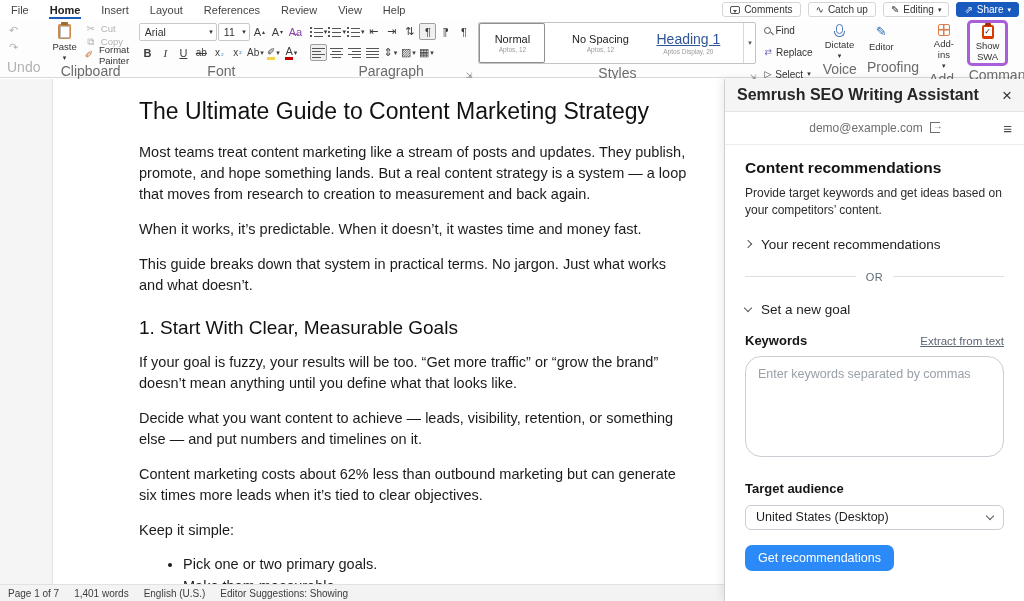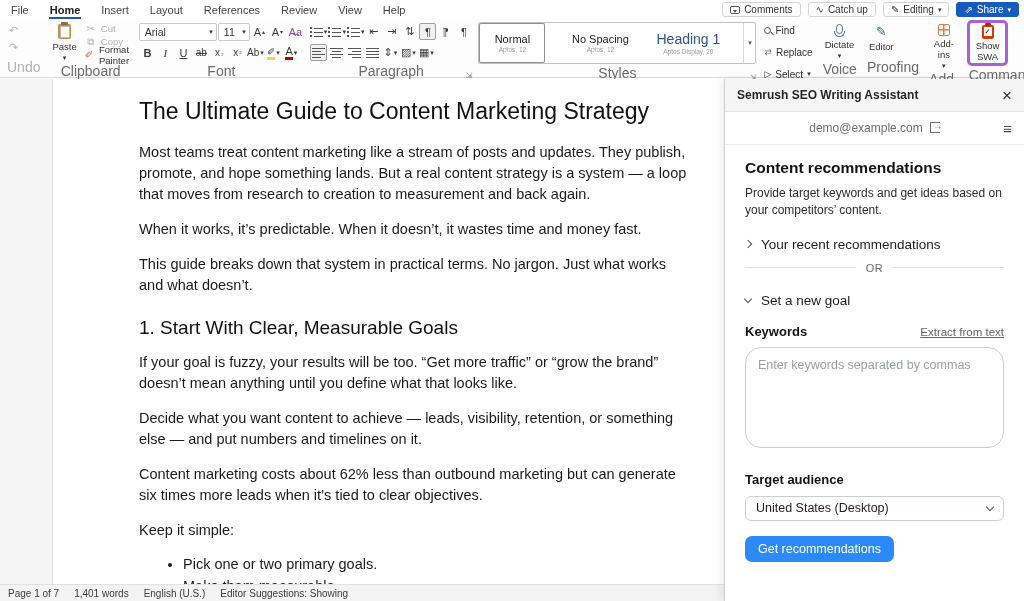--- a/index.html
+++ b/index.html
@@ -62,21 +62,21 @@
       linear-gradient(#555 0 0) 0 7px/13px 1.2px no-repeat, linear-gradient(#555 0 0) 2px 10px/9px 1.2px no-repeat; }
   .i-align.r { background: linear-gradient(#555 0 0) 0 1px/13px 1.2px no-repeat, linear-gradient(#555 0 0) 4px 4px/9px 1.2px no-repeat,
       linear-gradient(#555 0 0) 0 7px/13px 1.2px no-repeat, linear-gradient(#555 0 0) 4px 10px/9px 1.2px no-repeat; }
   .i-align.j { background: linear-gradient(#555 0 0) 0 1px/13px 1.2px no-repeat, linear-gradient(#555 0 0) 0 4px/13px 1.2px no-repeat,
       linear-gradient(#555 0 0) 0 7px/13px 1.2px no-repeat, linear-gradient(#555 0 0) 0 10px/13px 1.2px no-repeat; }
 
   .styles-box { border:1px solid #c3c3c3; background:#fff; display:flex; align-items:stretch; height:42px; border-radius:2px;gap:22px; }
   .stylecard { width:66px; display:flex; flex-direction:column; align-items:center; justify-content:center; gap:1px; background:none; border:none; }
   .stylecard.sel { box-shadow: inset 0 0 0 1px #8f8f8f; border-radius:2px; }
   .stylecard .sname { font-size:11px; color:#222; }
-  .stylecard .sname.h1 { font-size:14px; color:#2f5496; }
+  .stylecard .sname.h1 { font-size:14px; color:#2f5496;text-decoration:underline; }
   .stylecard .ssub { font-size:6.5px; color:#9a9a9a; }
   .gal-scroll { width:12px; border-left:1px solid #d9d9d9; display:flex; align-items:center; justify-content:center; font-size:7px; color:#555; }
 
   .edrows { display:flex; flex-direction:column; justify-content:flex-start; gap:8px; padding-top:1px; }
   .edrow { display:flex; align-items:center; gap:4px; height:14px; font-size:10px; color:#333; background:none; border:none; padding:0 2px; }
   .i-mag { width:7px; height:7px; border:1.4px solid #555; border-radius:50%; position:relative; display:inline-block; }
   .i-mag::after { content:""; position:absolute; width:4px; height:1.4px; background:#555; right:-3.5px; bottom:-1.5px; transform:rotate(45deg); }
 
   .i-mic { width:7px; height:10px; border:1.4px solid #4c77b8; border-radius:4px; position:relative; display:inline-block; margin-bottom:3px; }
   .i-mic::after { content:""; position:absolute; left:-3px; right:-3px; bottom:-4px; height:5px; border:1.4px solid #4c77b8; border-top:none; border-radius:0 0 6px 6px; }
@@ -102,35 +102,35 @@
   
   .statusbar { position:absolute; left:0; bottom:0; right:0; height:17px; background:#f3f3f3;
     border-top:1px solid #e1e1e1; display:flex; align-items:center; gap:15px; padding-left:8px;
     font-size:10px; color:#3c3c3c; }
 
   
   .panel { position:absolute; right:0; top:79px; bottom:0; width:300px; background:#fff;
     border-left:1px solid #cfcfcf; box-shadow:-3px 0 8px rgba(0,0,0,.07); z-index:10; }
   .panel-head { height:33px; background:#f5f5f5; border-bottom:1px solid #e4e4e4; display:flex;
     align-items:center; padding:0 12px; }
-  .panel-title { font-size:12px; font-weight:700; color:#262626; }
+  .panel-title { font-size:16px; font-weight:700; color:#262626; }
   .panel-close { margin-left:auto; font-size:17px; color:#333; background:none; border:none; line-height:1; }
   .acct-row { height:33px; display:flex; align-items:center; justify-content:center; gap:7px;
     border-bottom:1px solid #ececec; position:relative; }
   .acct-email { font-size:12px; color:#6e6e6e; }
   .i-logout { width:10px; height:11px; border:1.4px solid #6e6e6e; border-right:none; position:relative; display:inline-block; }
   .i-logout::after { content:"→"; position:absolute; left:2px; top:-2.5px; font-size:10px; color:#6e6e6e; }
   .hamburger { position:absolute; right:12px; font-size:15px; color:#4a4a4a; background:none; border:none; }
   .panel-body { padding:14px 20px; }
   .pc-h { font-size:15.5px; font-weight:700; color:#141414; margin-bottom:8px; }
   .pc-desc { font-size:12px; color:#2c2c2c; line-height:1.45; margin-bottom:17px; }
   .chev { width:6px; height:6px; border-right:1.6px solid #555; border-bottom:1.6px solid #555; display:inline-block; flex:none; }
   .chev.r { transform:rotate(-45deg); }
   .chev.d { transform:rotate(45deg); margin-top:-3px; }
-  .row-link { display:flex; align-items:center; gap:10px; font-size:13.5px; color:#1d1d1d; margin-bottom:10px; background:none; border:none; padding:0; }
+  .row-link { display:flex; align-items:center; gap:10px; font-size:13.5px; color:#1d1d1d; margin-bottom:19px; background:none; border:none; padding:0; }
   .or-div { display:flex; align-items:center; gap:10px; margin-bottom:19px; }
   .or-div .line { flex:1; height:1px; background:#dcdfe3; }
   .or-div .or { font-size:11px; color:#5f6b75; letter-spacing:.5px; }
   .kw-row { display:flex; align-items:baseline; justify-content:space-between; margin-bottom:8px; }
   .kw-label { font-size:13px; font-weight:700; color:#141414; }
   .extract { font-size:11.5px; color:#5c6773; text-decoration:underline; background:none; border:none; }
   .kw-area { width:100%; height:101px; border:1px solid #c9ced4; border-radius:16px; padding:10px 12px;
     font-size:12.5px; font-family:"Liberation Sans", sans-serif; color:#222; resize:none; }
   .kw-area::placeholder { color:#99a0a8; }
   .ta-label { font-size:13px; font-weight:700; color:#141414; margin:20px 0 9px; }

